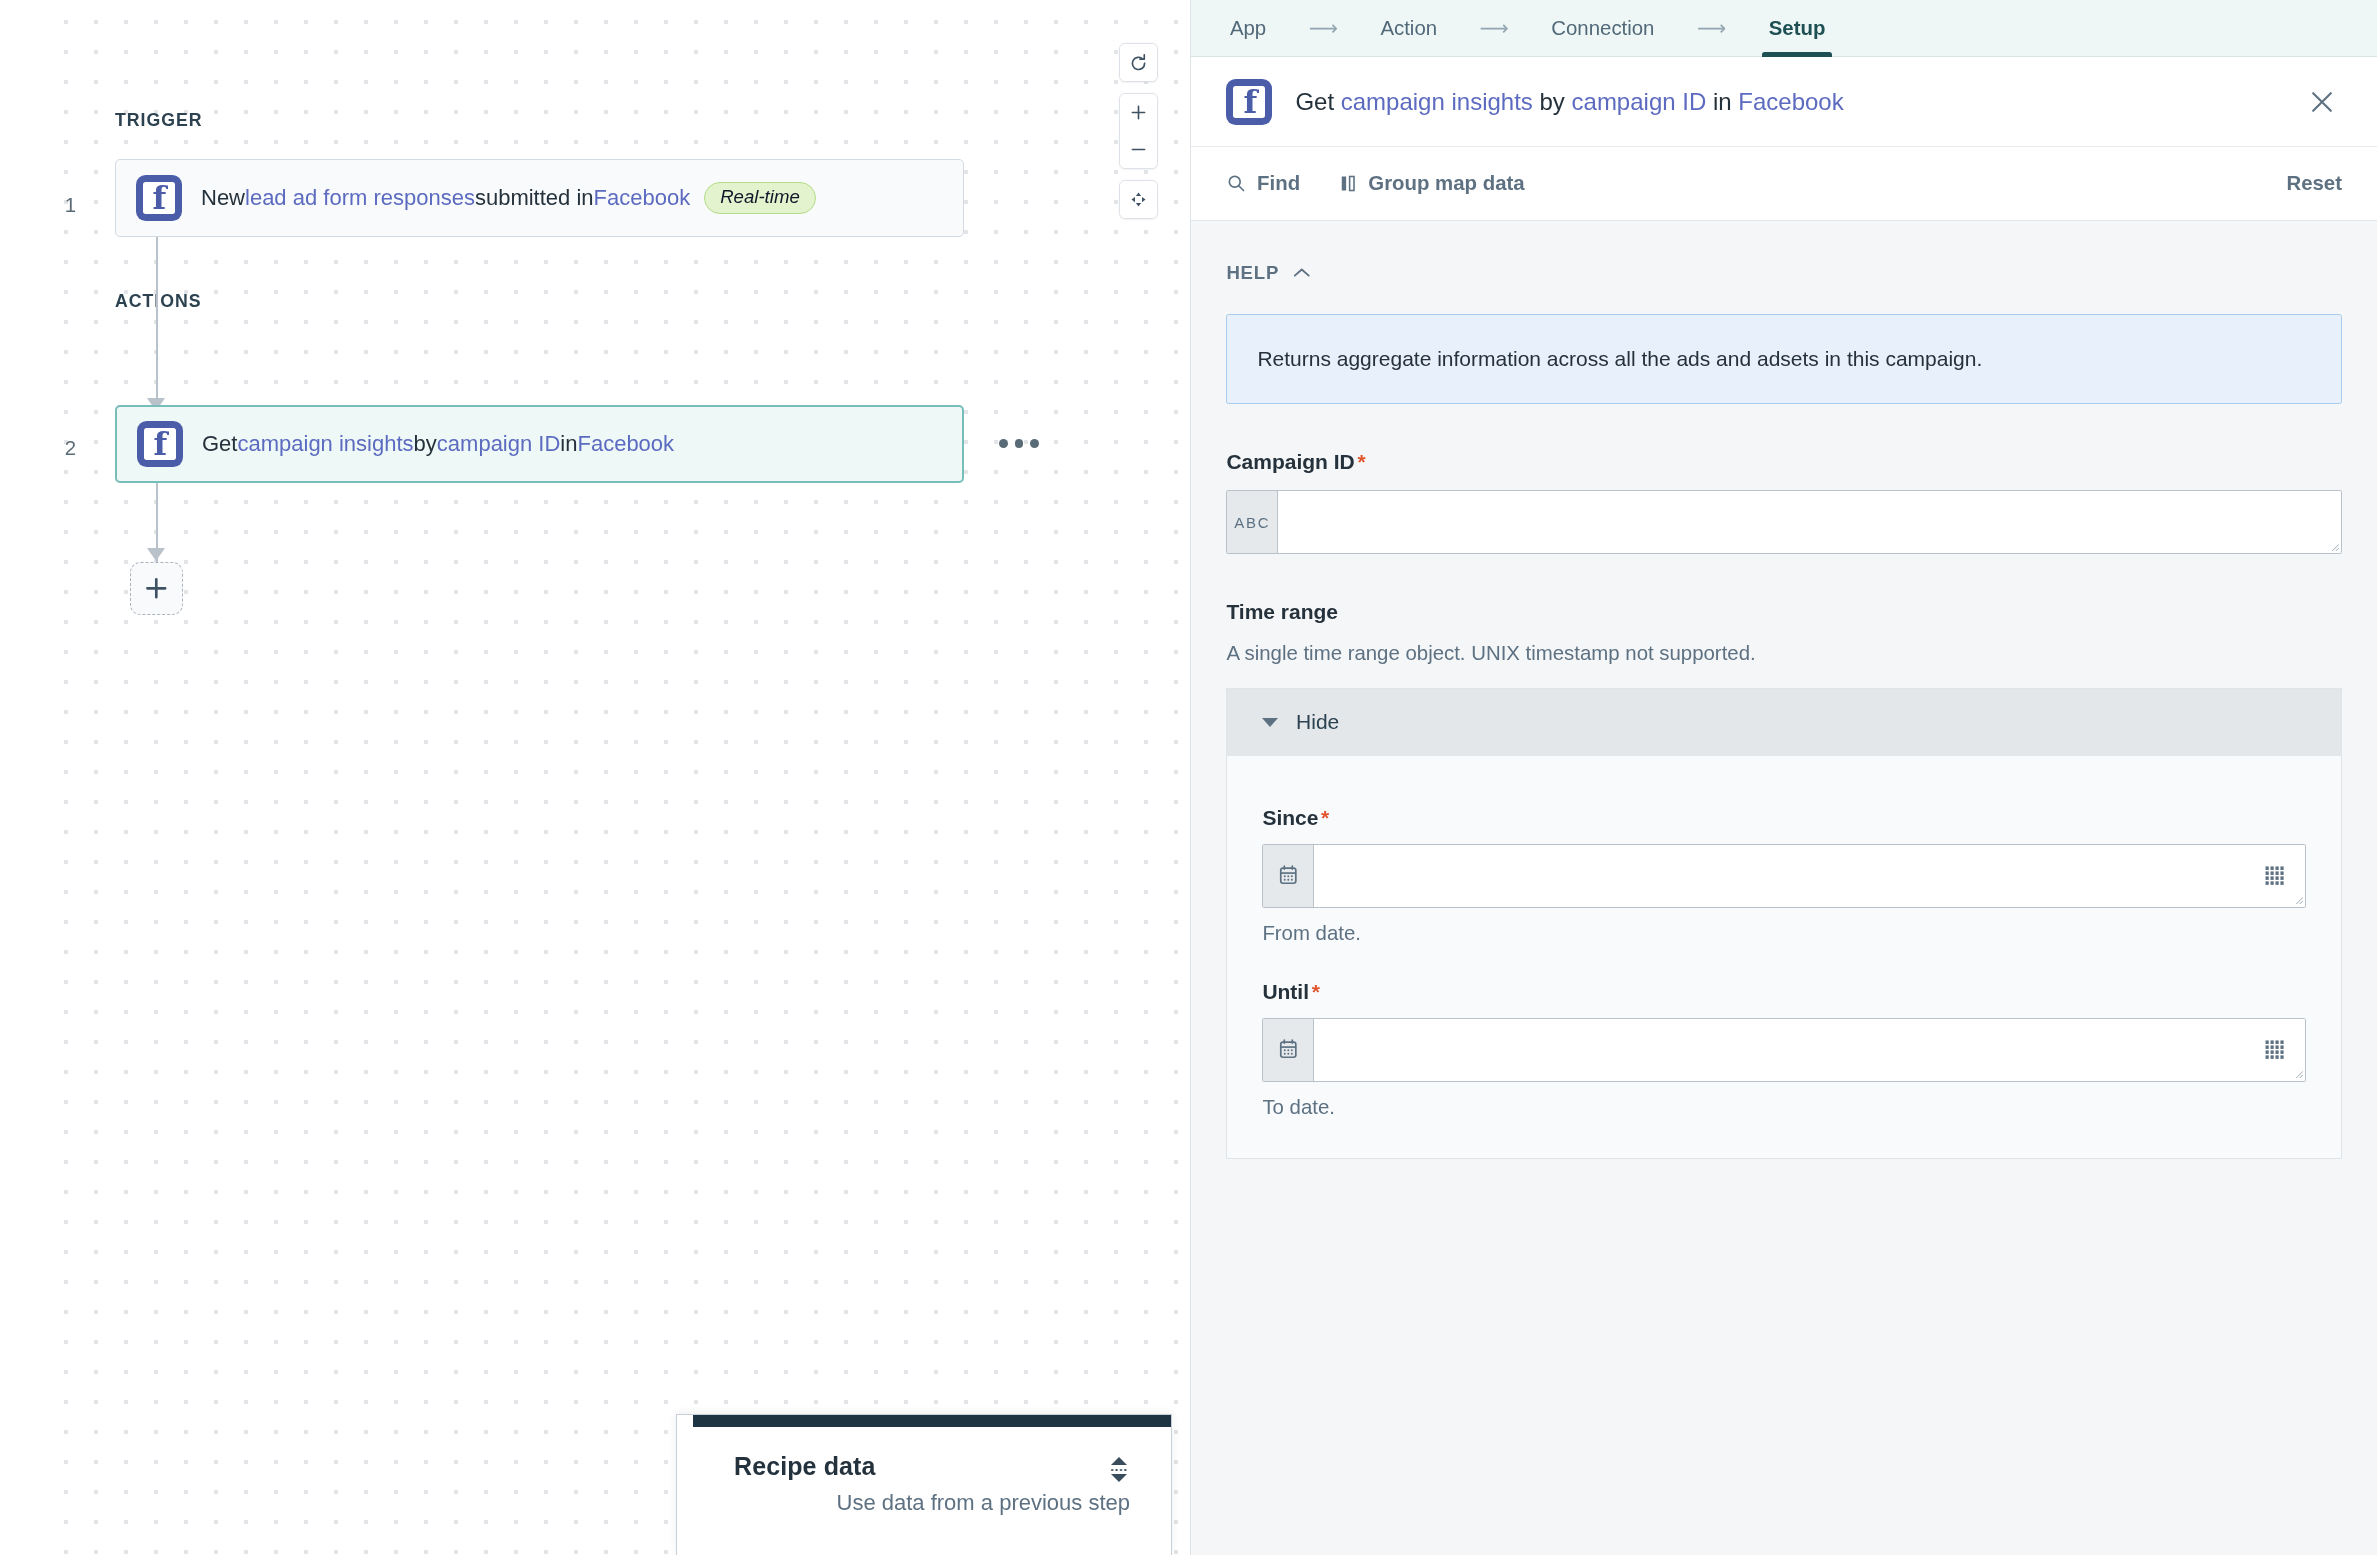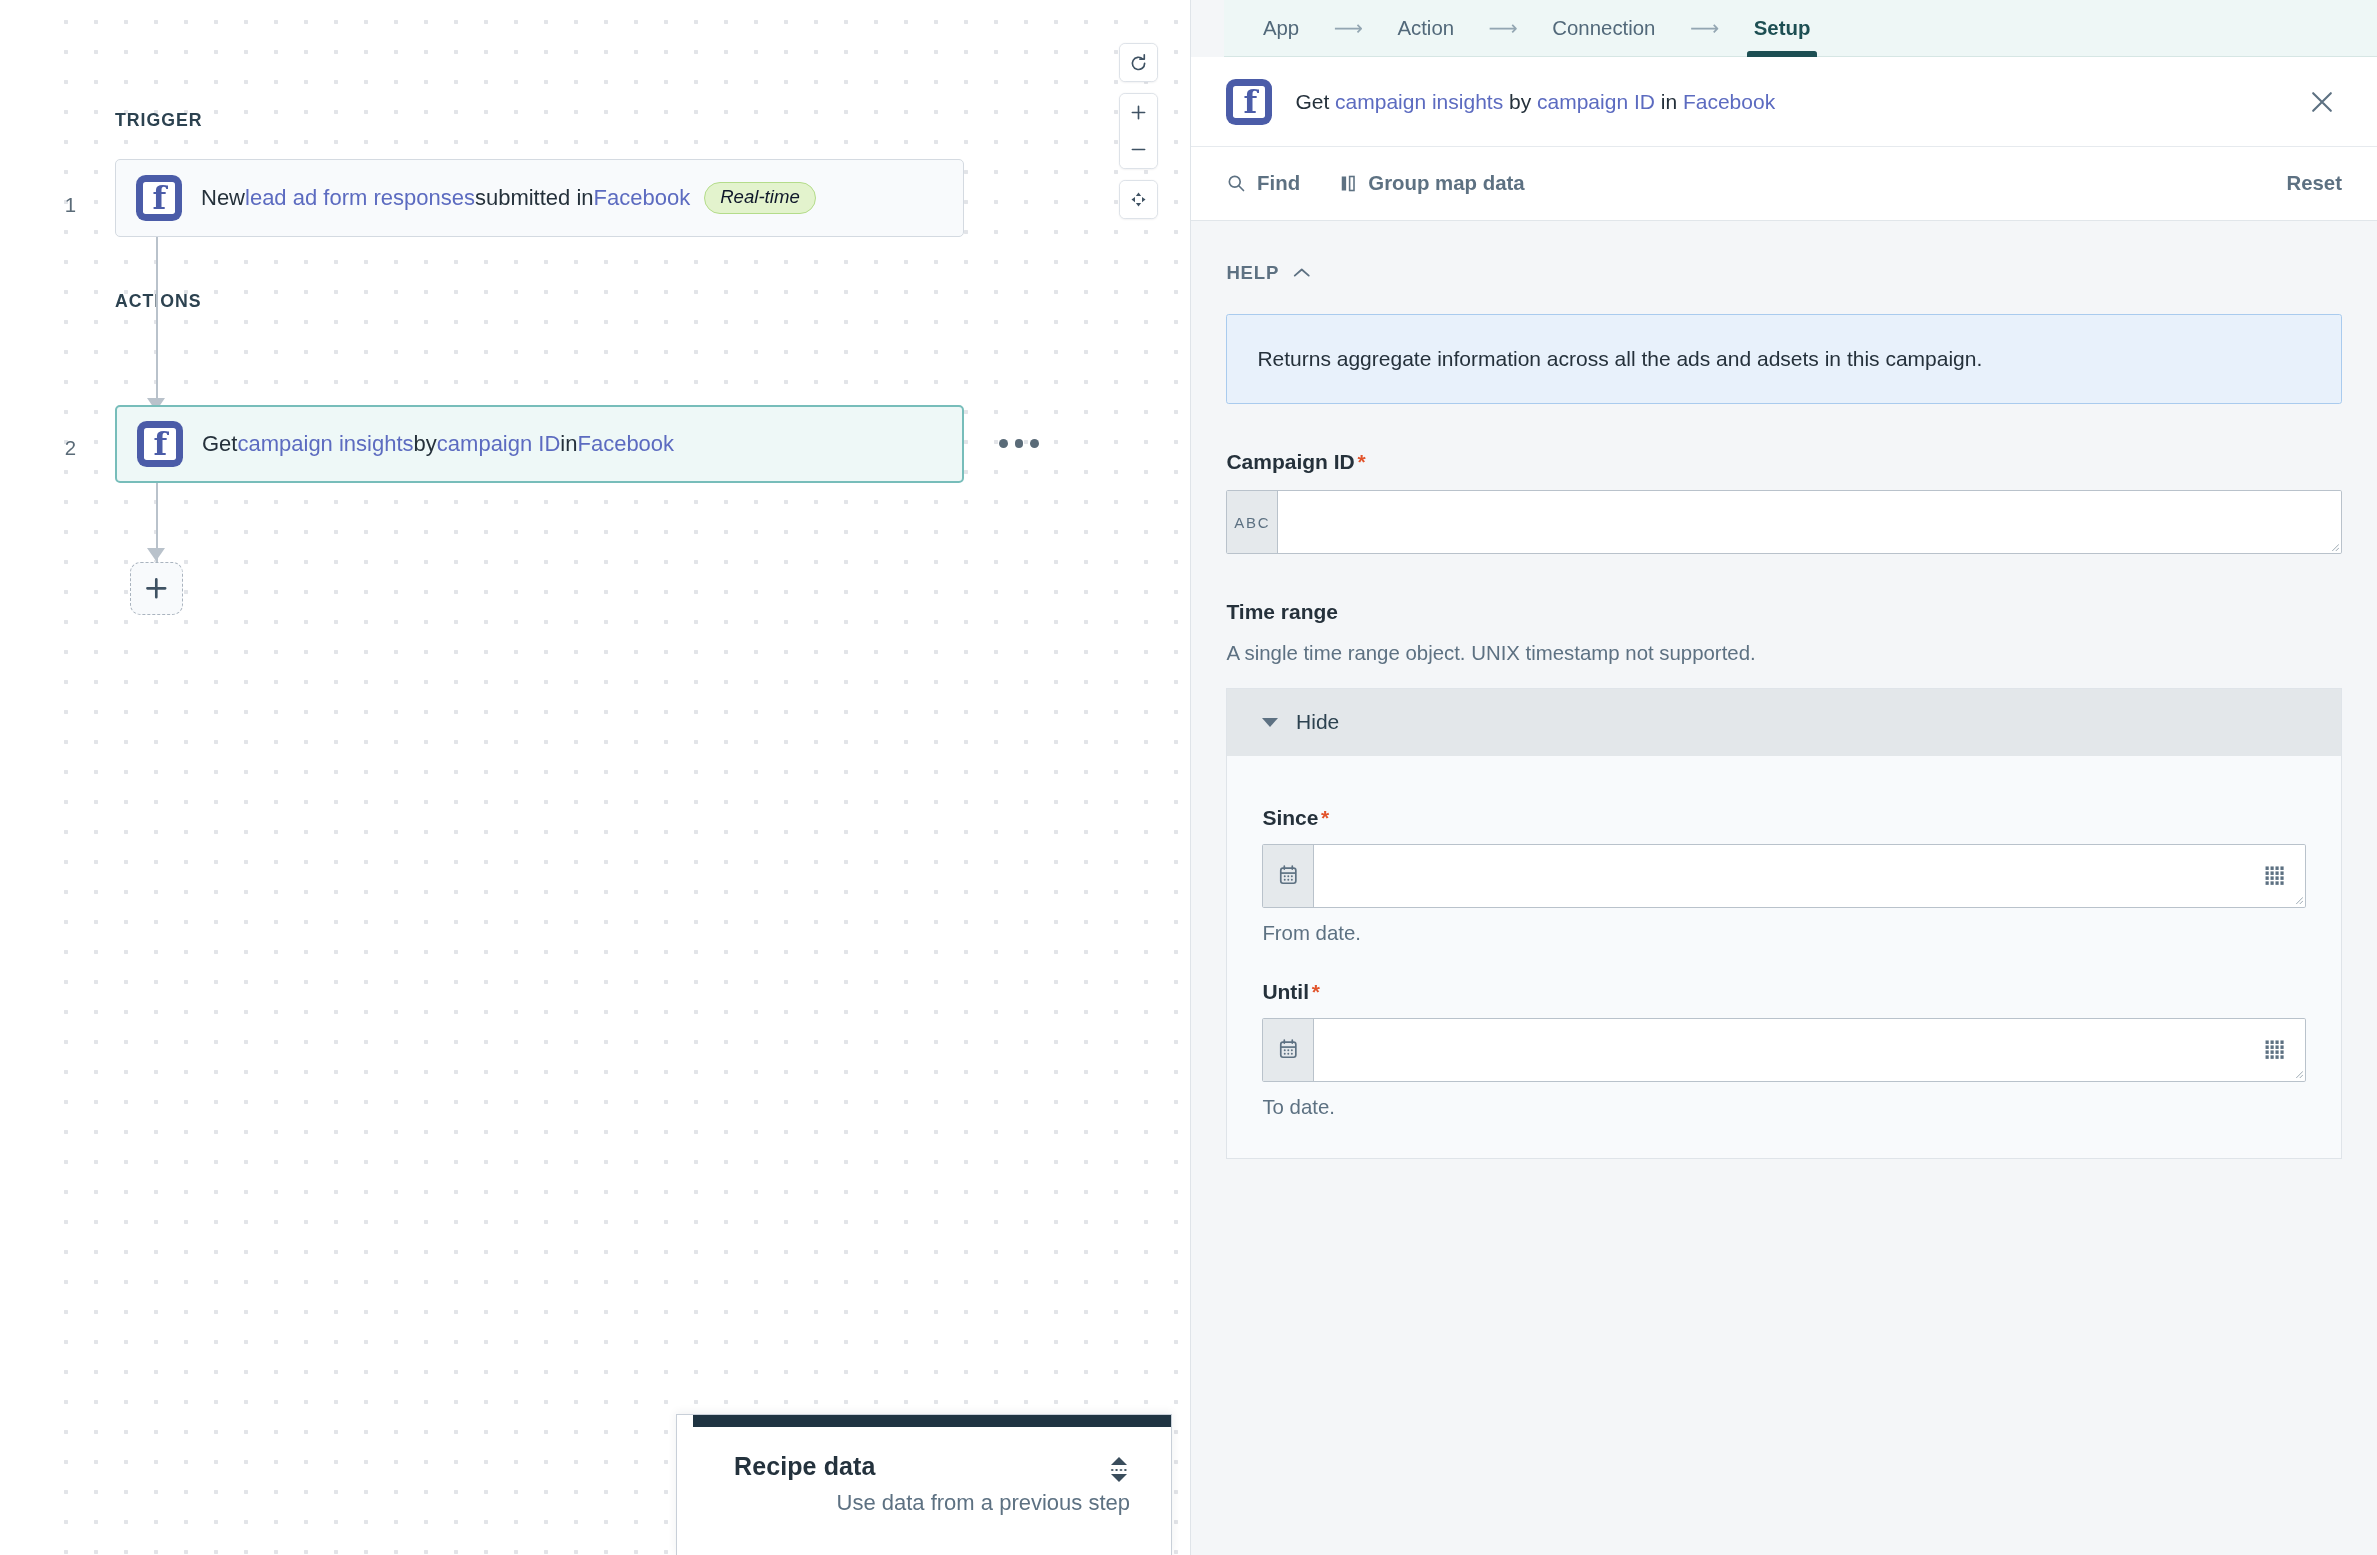--- a/index.html
+++ b/index.html
@@ -277,26 +277,24 @@
     border-left: 0.9px solid #dfe4e9;
     display: flex;
     flex-direction: column;
     overflow: hidden;
   }
 
   .panel-tabs {
     height: 57px;
     background: #eef7f6;
     display: flex;
-    align-items: center;
     padding-left: 35px;
-    gap: 8px;
+    gap: 16px;
     border-bottom: 0.9px solid #d6e6e4;
     flex: 0 0 auto;
-    margin-left: 33px;
   }
   .tab {
     position: relative;
     font-size: 20.4px;
     color: #52697a;
     padding: 0 3.5px;
     height: 57px;
     display: flex;
     align-items: center;
   }
@@ -326,21 +324,21 @@
     height: 90px;
     display: flex;
     align-items: center;
     padding: 0 35px;
     border-bottom: 0.9px solid #e6eaee;
     flex: 0 0 auto;
   }
   .panel-header .fb-icon { margin-left: 0; width: 46px; height: 46px; }
   .panel-title {
     margin-left: 23px;
-    font-size: 21px;
+    font-size: 24px;
     color: #25313b;
     white-space: nowrap;
   }
   .panel-title .lnk { color: #5c6bc0; }
   .close-btn {
     margin-left: auto;
     width: 41px; height: 41px;
     display: flex; align-items: center; justify-content: center;
   }
 

